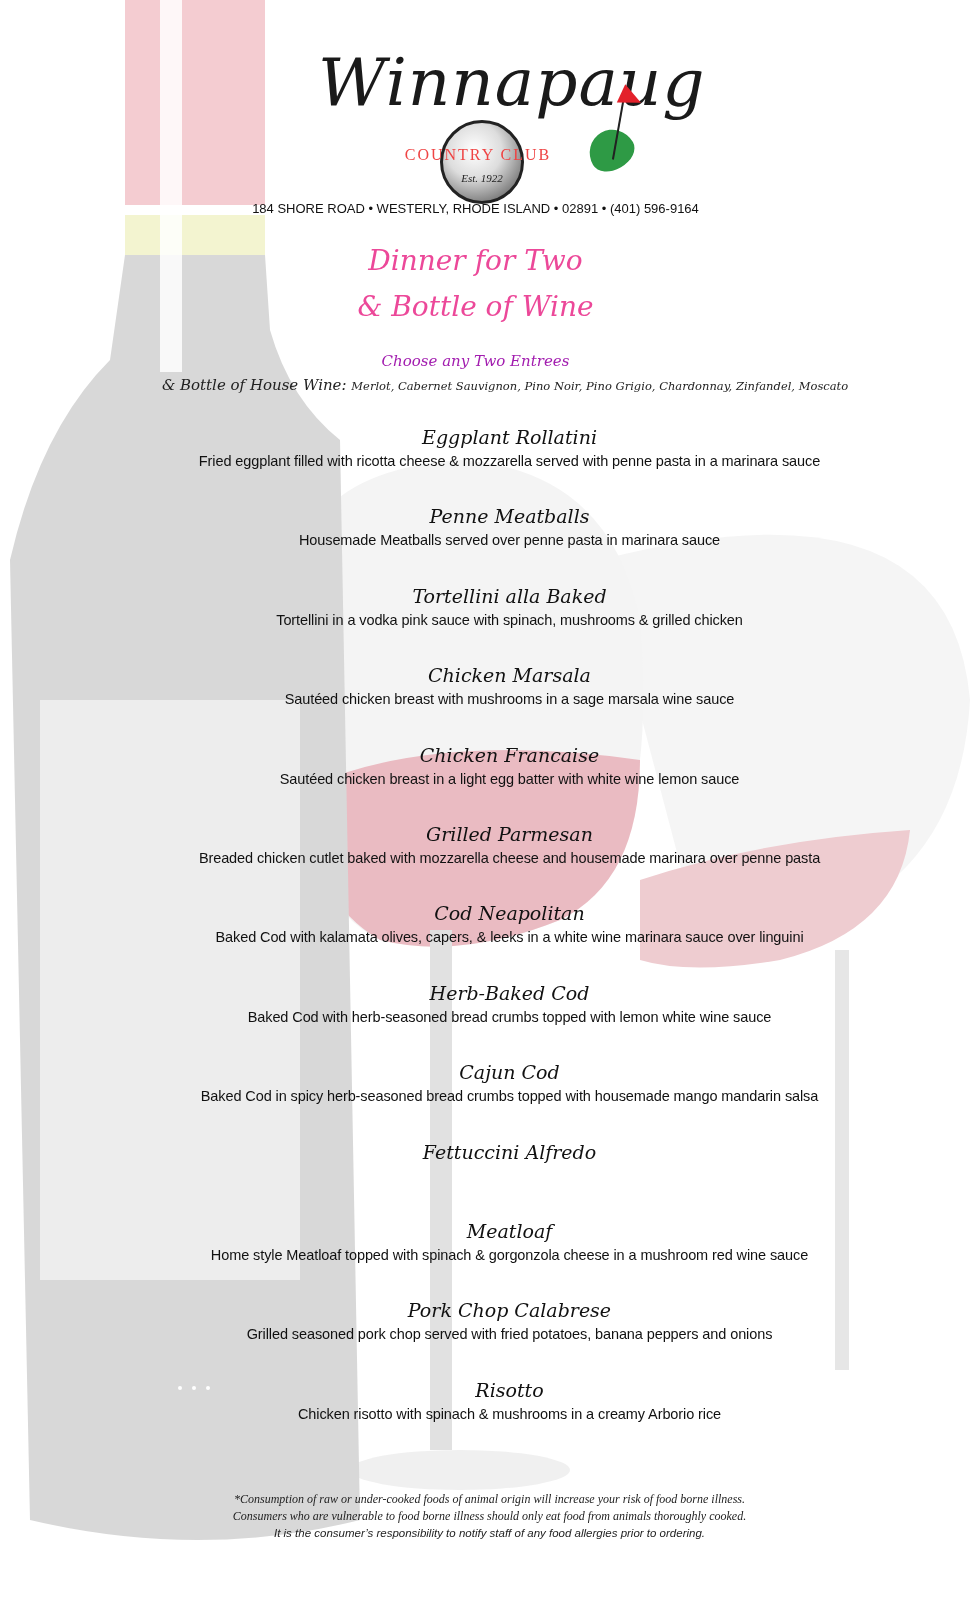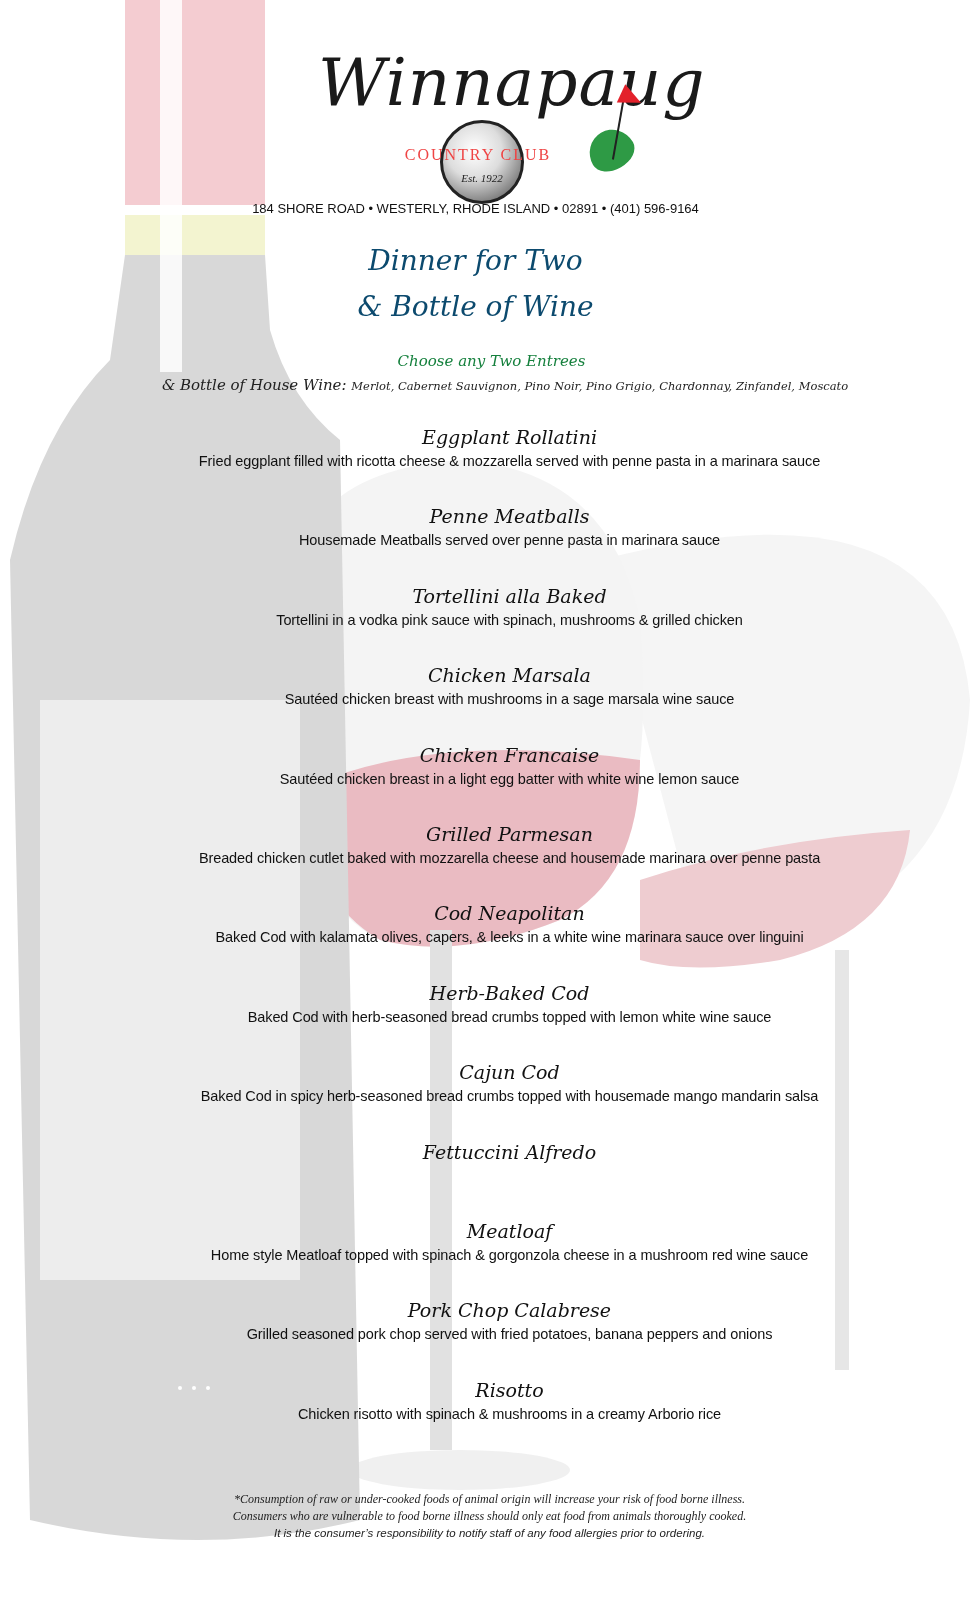--- a/index.html
+++ b/index.html
@@ -45,28 +45,28 @@
     }
 
     .address {
       position: absolute; top: 201px; left: 0; width: 951px; text-align: center;
       font-family: "Liberation Sans", sans-serif; font-size: 13px; color: #111;
     }
 
     .title {
       position: absolute; left: 0; width: 951px; text-align: center;
       font-family: "DejaVu Serif", serif; font-style: italic;
-      font-size: 28px; color: #0c4a6e;
+      font-size: 28px; color: #ec4899;
     }
     .title.l1 { top: 244px; }
     .title.l2 { top: 290px; }
 
     .choose {
       position: absolute; top: 352px; left: 0; width: 951px; text-align: center;
-      font-family: "DejaVu Serif", serif; font-style: italic; font-size: 15px; color: #15803d; margin-left: 16px;
+      font-family: "DejaVu Serif", serif; font-style: italic; font-size: 15px; color: #a21caf;
     }
     .wine-line {
       position: absolute; top: 376px; left: 0; width: 1010px; text-align: center;
       font-family: "DejaVu Serif", serif; font-style: italic; font-size: 15px; color: #222;
       white-space: nowrap;
     }
     .wine-line .wl-list { font-size: 11.5px; }
 
     .menu { position: absolute; top: 423px; left: 0; width: 951px; padding-left: 34px; }
     .item { height: 79.4px; text-align: center; }

